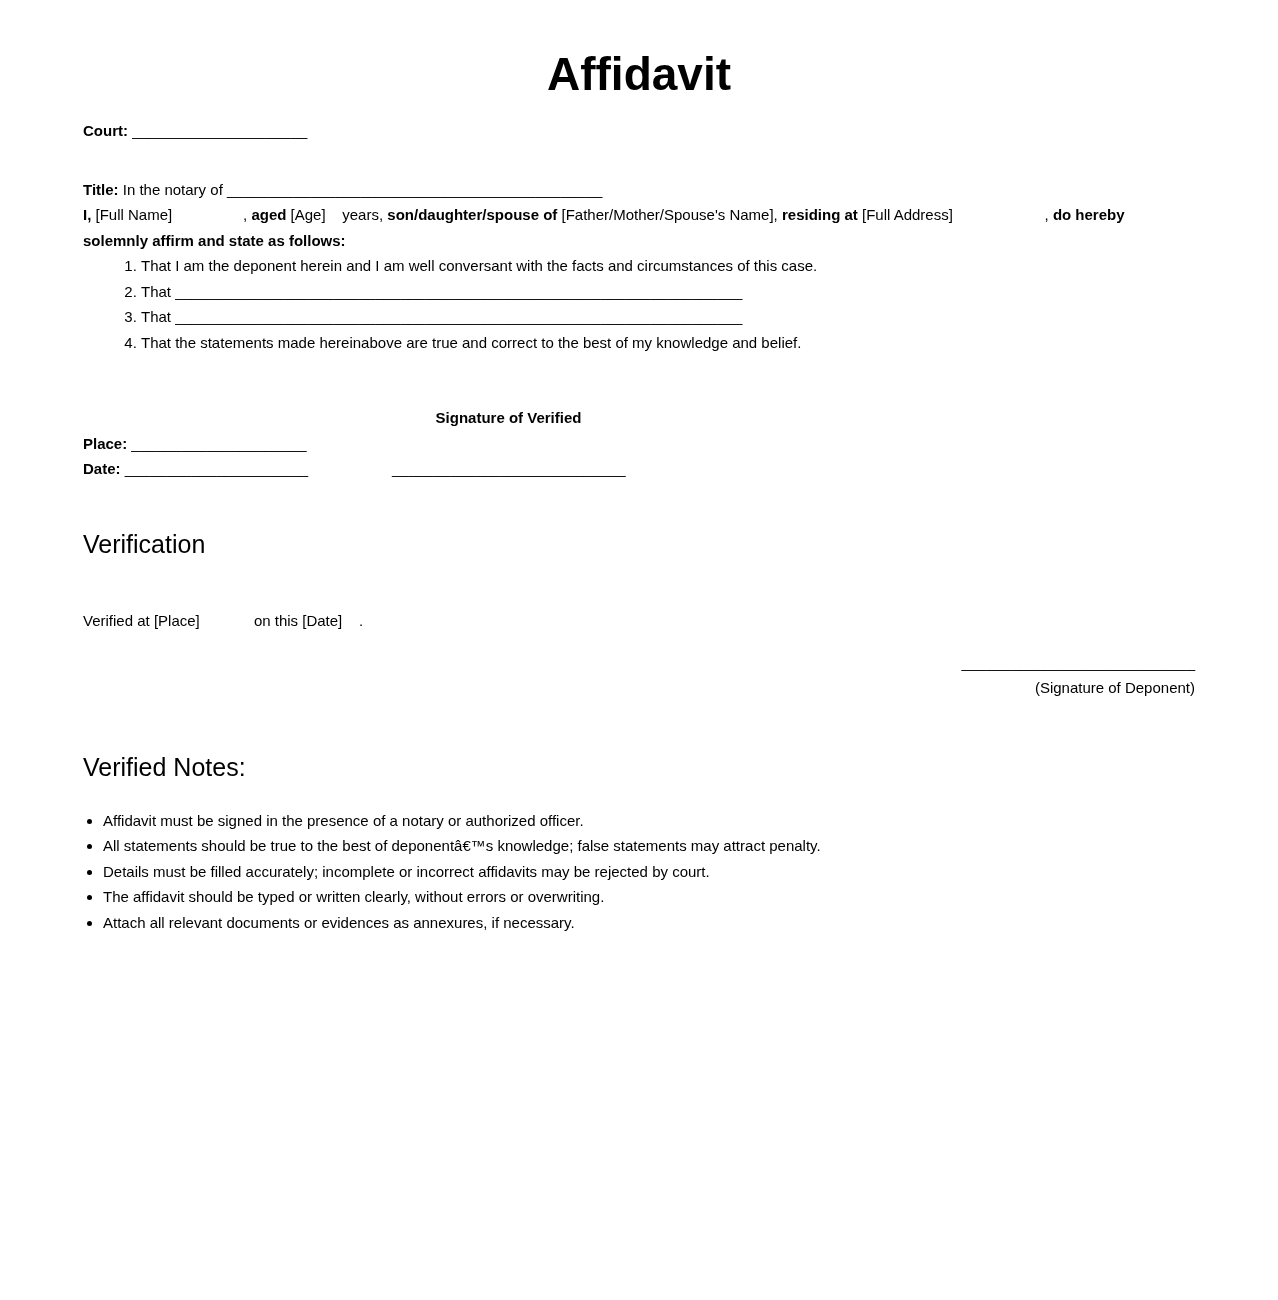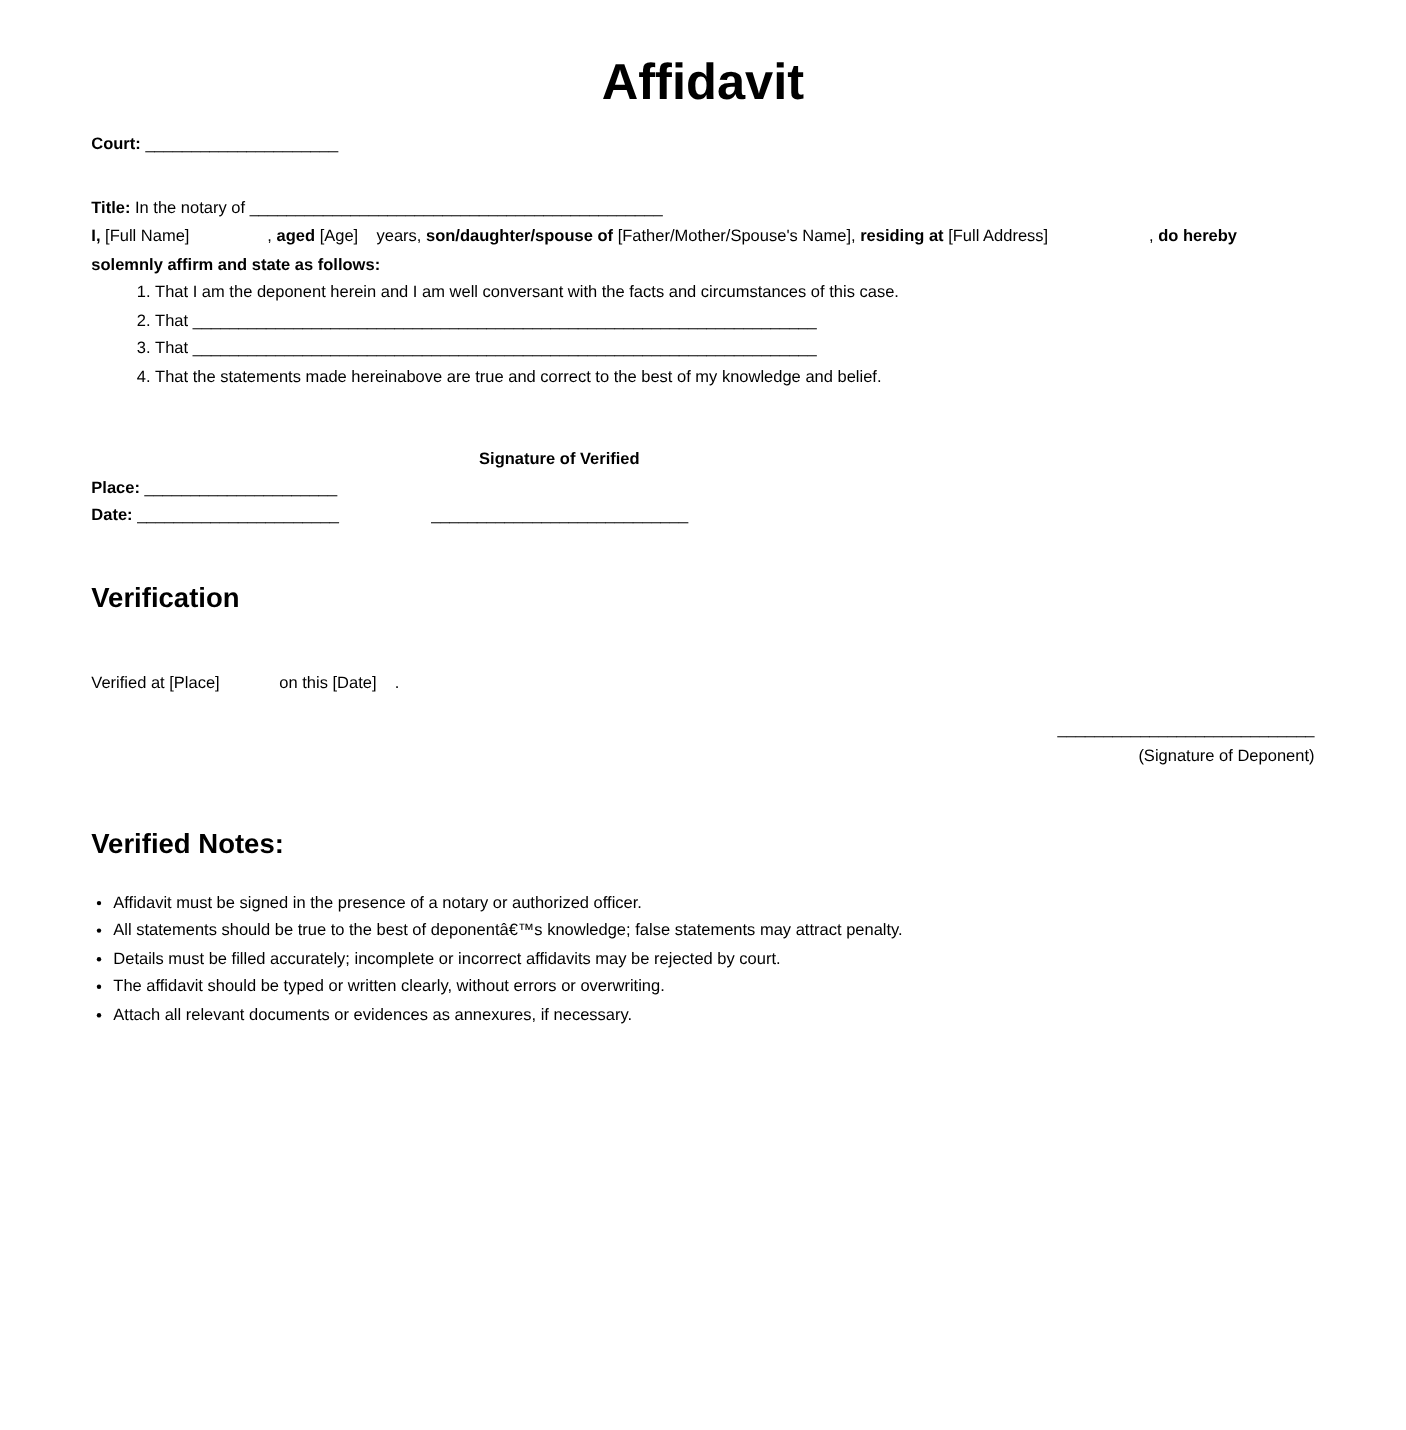--- a/index.html
+++ b/index.html
@@ -17,21 +17,21 @@
   h1.doc-title {
     font-size: 46px;
     line-height: 39px;
     text-align: center;
     margin: 0 0 24px 0;
     font-weight: 700;
   }
   h2.section-heading {
     font-size: 25px;
     line-height: 29px;
-    font-weight: 700;
+    font-weight: 400;
     margin: 0;
   }
   p.line, p.para { margin: 0; white-space: pre-wrap; }
   .court-block { margin: 0 0 33px 0; }
   .title-line { margin: 0 0 33px 0; }
   .opening-para { margin: 0 0 32px 0; }
   ol.statements {
     margin: 0 0 50px 0;
     padding-left: 58px;
   }

